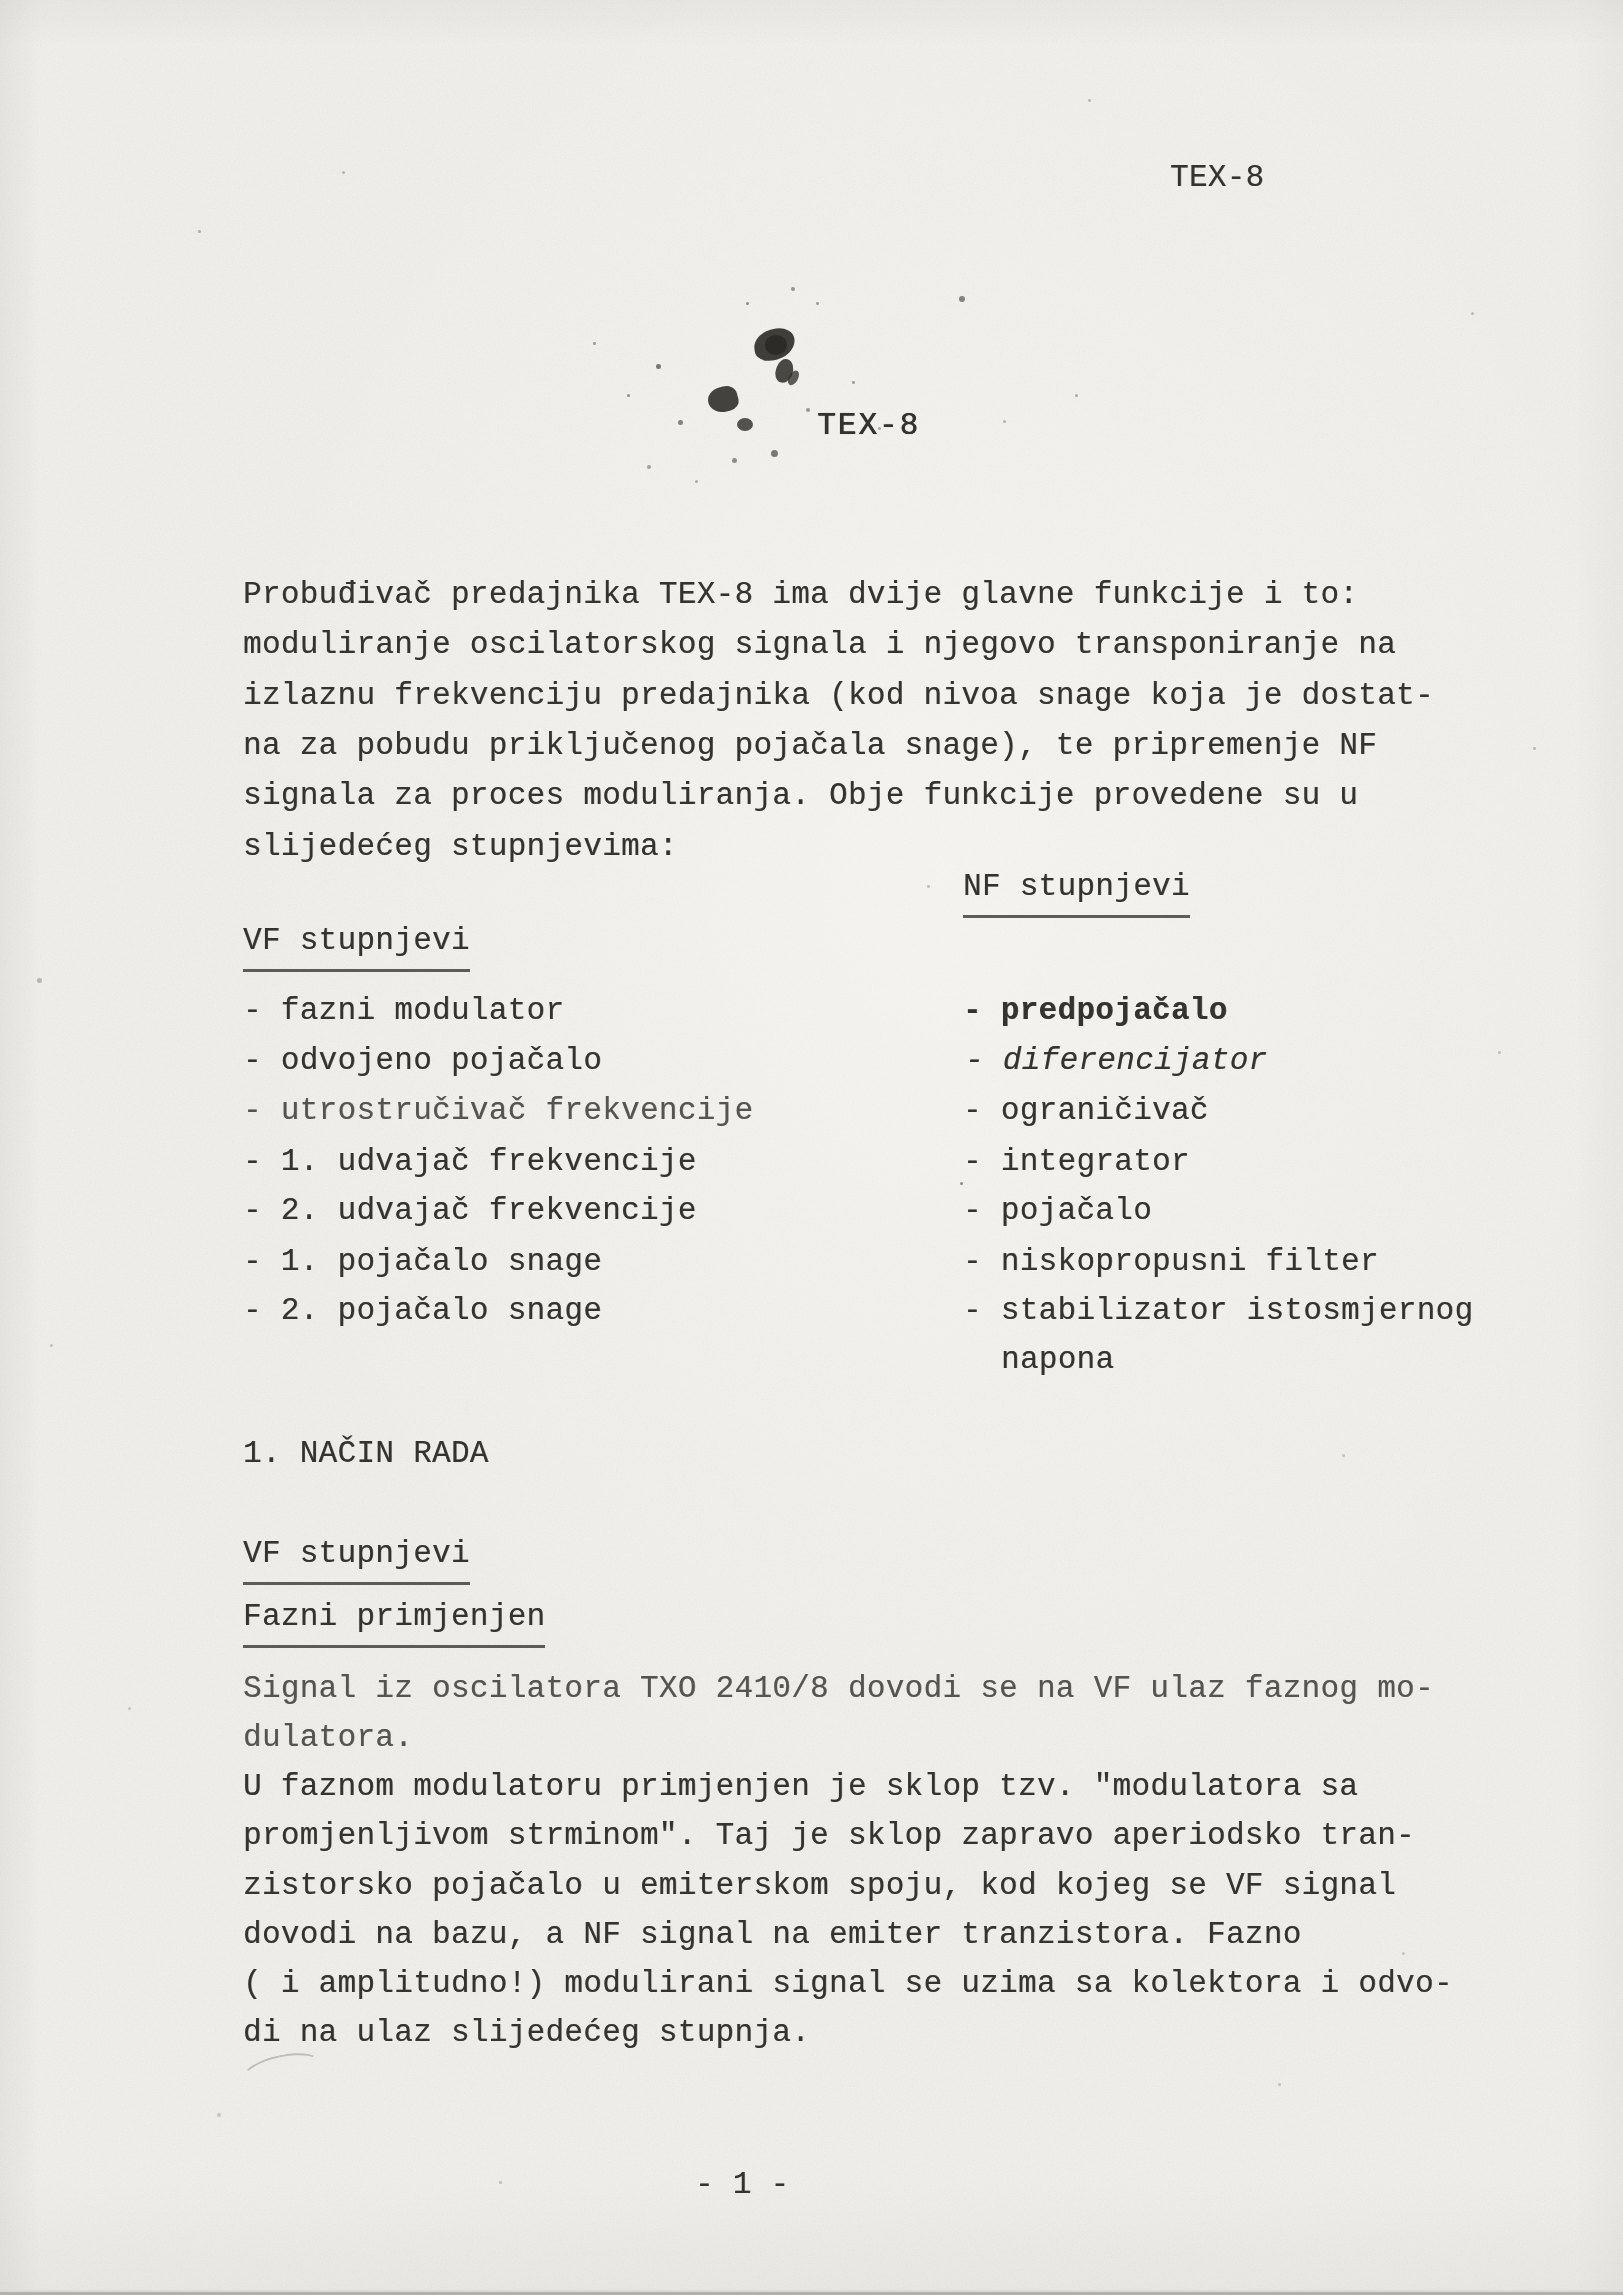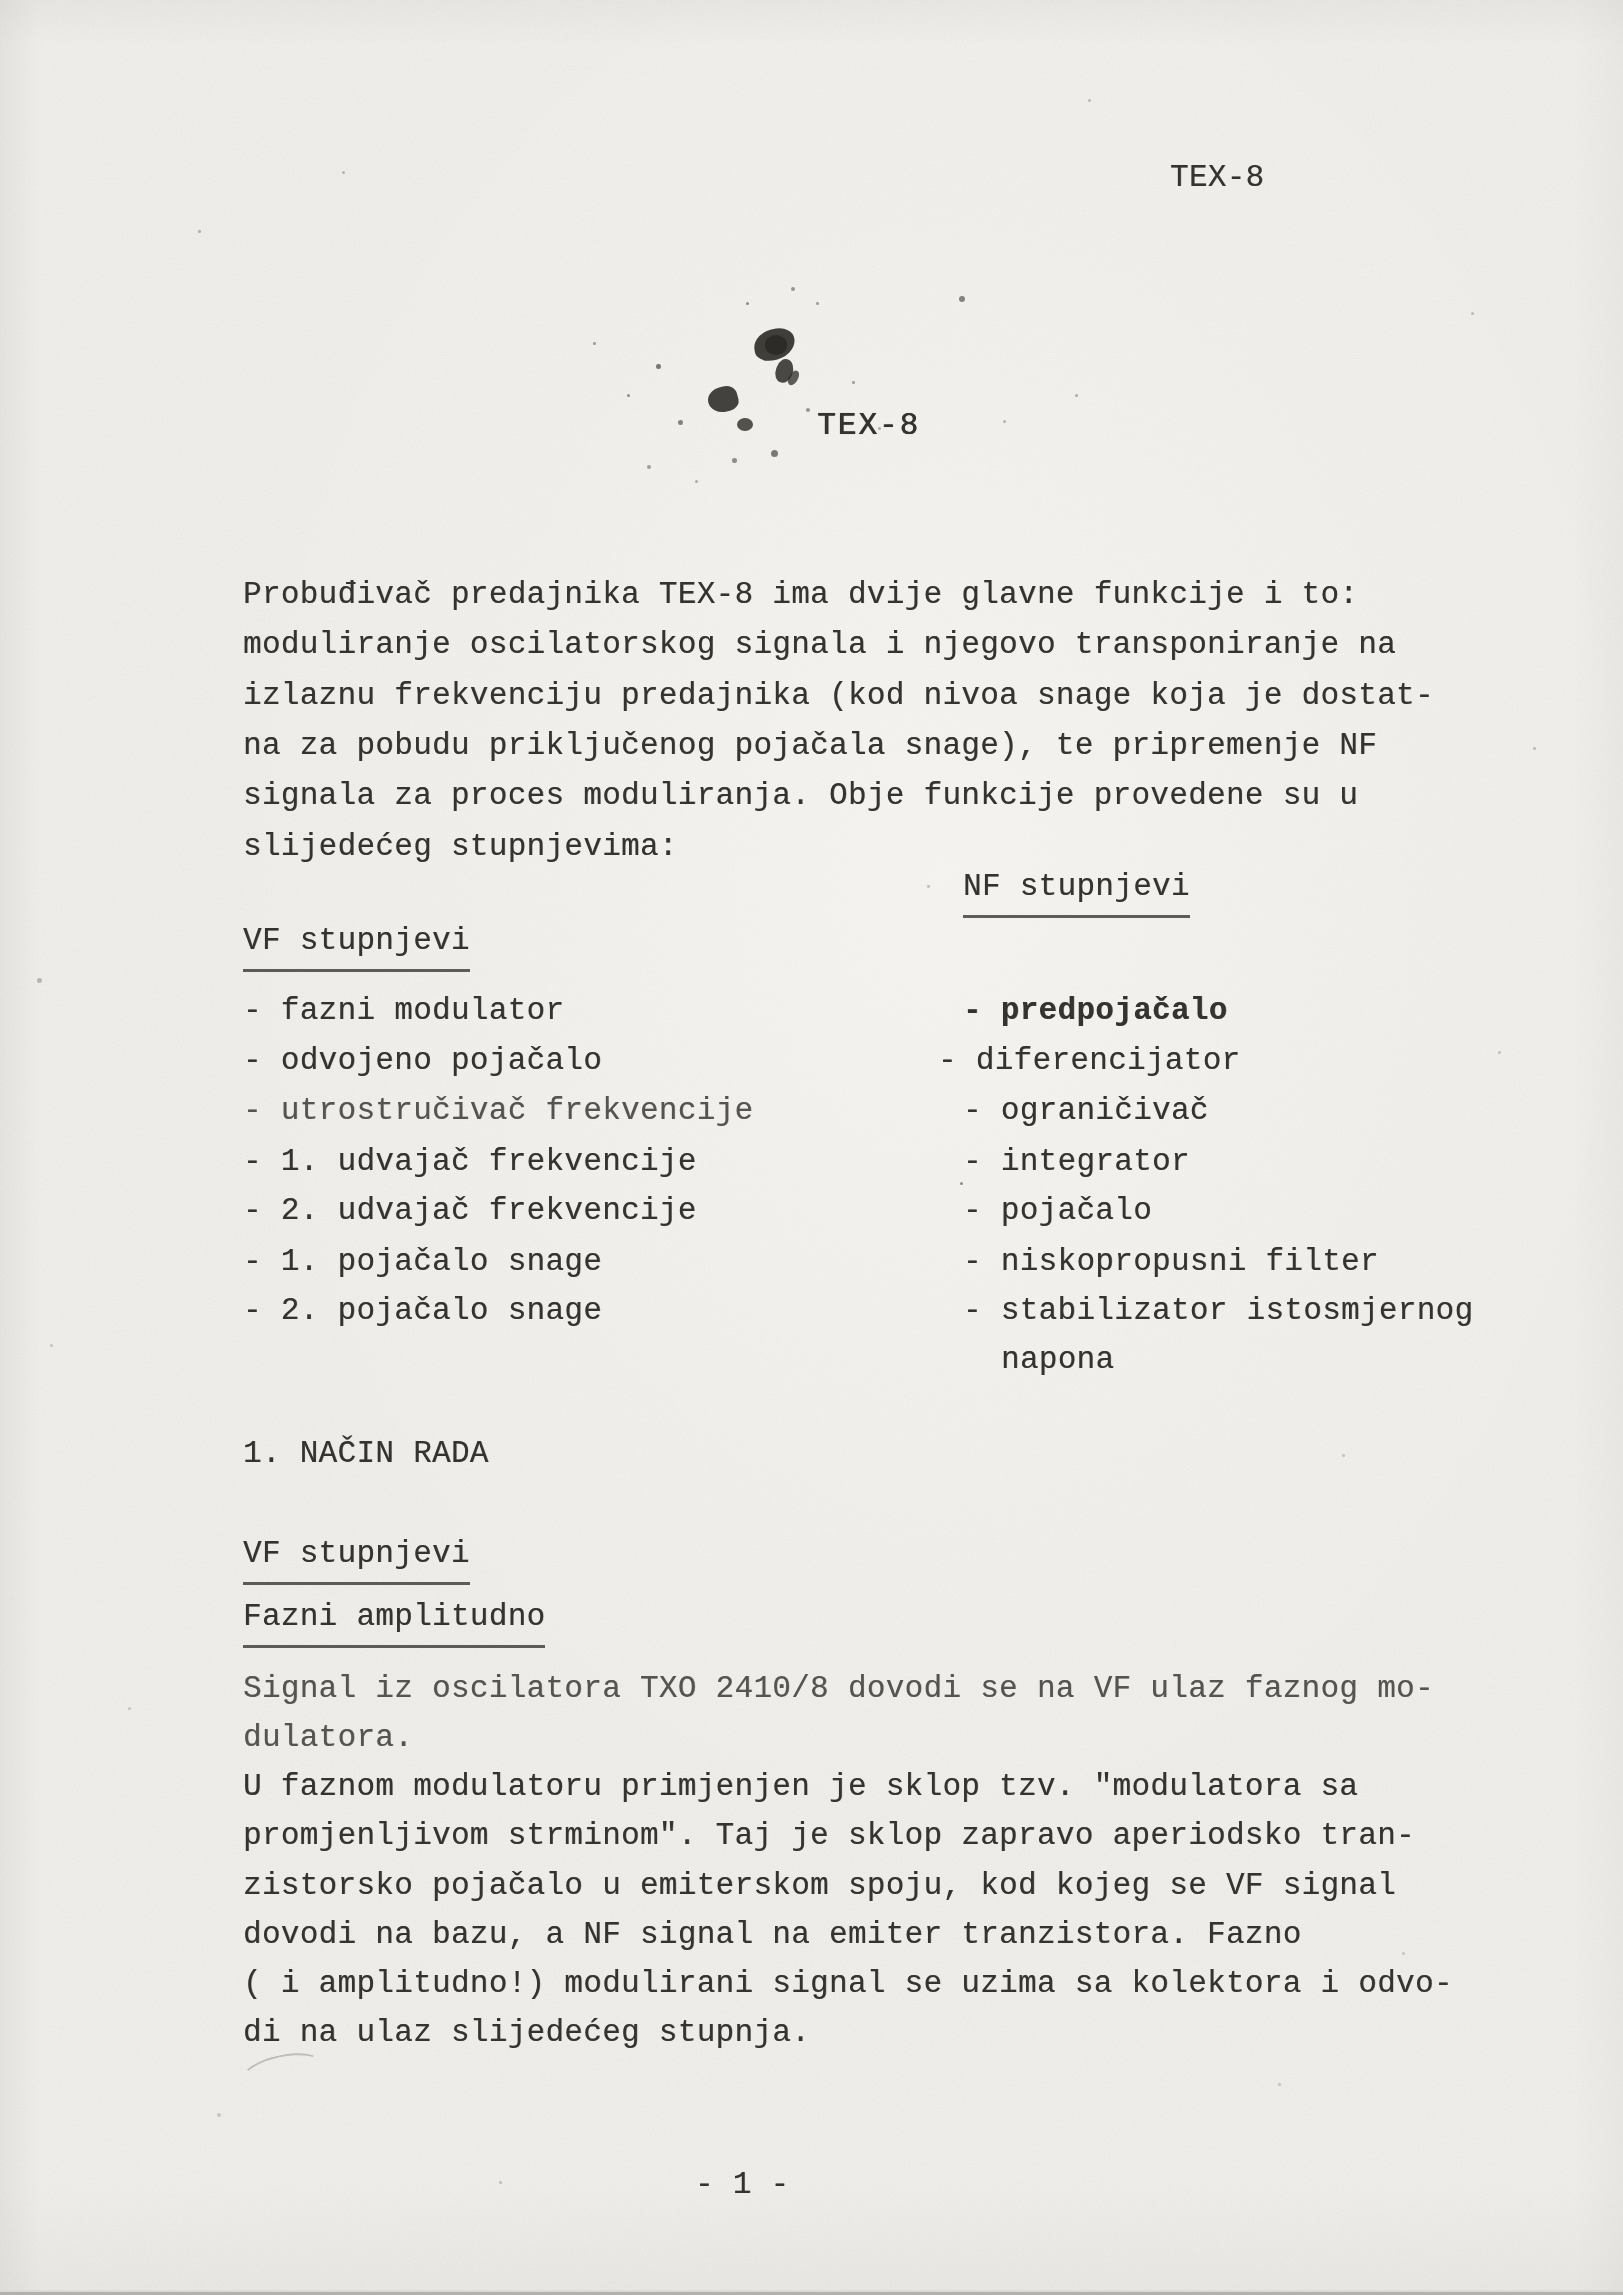--- a/index.html
+++ b/index.html
@@ -84,33 +84,33 @@
 
     <div class="ln" style="left:243px;top:987px;">- fazni modulator</div>
     <div class="ln" style="left:243px;top:1037px;">- odvojeno pojačalo</div>
     <div class="ln light" style="left:243px;top:1087px;">- utrostručivač frekvencije</div>
     <div class="ln" style="left:243px;top:1138px;">- 1. udvajač frekvencije</div>
     <div class="ln" style="left:243px;top:1187px;">- 2. udvajač frekvencije</div>
     <div class="ln" style="left:243px;top:1238px;">- 1. pojačalo snage</div>
     <div class="ln" style="left:243px;top:1287px;">- 2. pojačalo snage</div>
 
     <div class="ln" style="left:963px;top:987px;font-weight:bold;">- predpojačalo</div>
-    <div class="ln" style="left:938px;top:1037px;">- diferencijator</div>
+    <div class="ln" style="left:965px;top:1037px;font-style:italic;">- diferencijator</div>
     <div class="ln" style="left:963px;top:1087px;">- ograničivač</div>
     <div class="ln" style="left:963px;top:1138px;">- integrator</div>
     <div class="ln" style="left:963px;top:1187px;">- pojačalo</div>
     <div class="ln" style="left:963px;top:1238px;">- niskopropusni filter</div>
     <div class="ln" style="left:963px;top:1287px;">- stabilizator istosmjernog</div>
     <div class="ln" style="left:1001px;top:1336px;">napona</div>
   </div>
 
   <div>
     <div class="ln" style="left:243px;top:1430px;">1. NAČIN RADA</div>
     <div class="ln u" style="left:243px;top:1530px;">VF stupnjevi</div>
-    <div class="ln u" style="left:243px;top:1593px;">Fazni amplitudno</div>
+    <div class="ln u" style="left:243px;top:1593px;">Fazni primjenjen</div>
 
     <div class="ln light" style="left:243px;top:1665px;">Signal iz oscilatora TXO 2410/8 dovodi se na VF ulaz faznog mo-</div>
     <div class="ln light" style="left:243px;top:1714px;">dulatora.</div>
     <div class="ln" style="left:243px;top:1763px;">U faznom modulatoru primjenjen je sklop tzv. "modulatora sa</div>
     <div class="ln" style="left:243px;top:1812px;">promjenljivom strminom". Taj je sklop zapravo aperiodsko tran-</div>
     <div class="ln" style="left:243px;top:1862px;">zistorsko pojačalo u emiterskom spoju, kod kojeg se VF signal</div>
     <div class="ln" style="left:243px;top:1911px;">dovodi na bazu, a NF signal na emiter tranzistora. Fazno</div>
     <div class="ln" style="left:243px;top:1960px;">( i amplitudno!) modulirani signal se uzima sa kolektora i odvo-</div>
     <div class="ln" style="left:243px;top:2009px;">di na ulaz slijedećeg stupnja.</div>
   </div>

